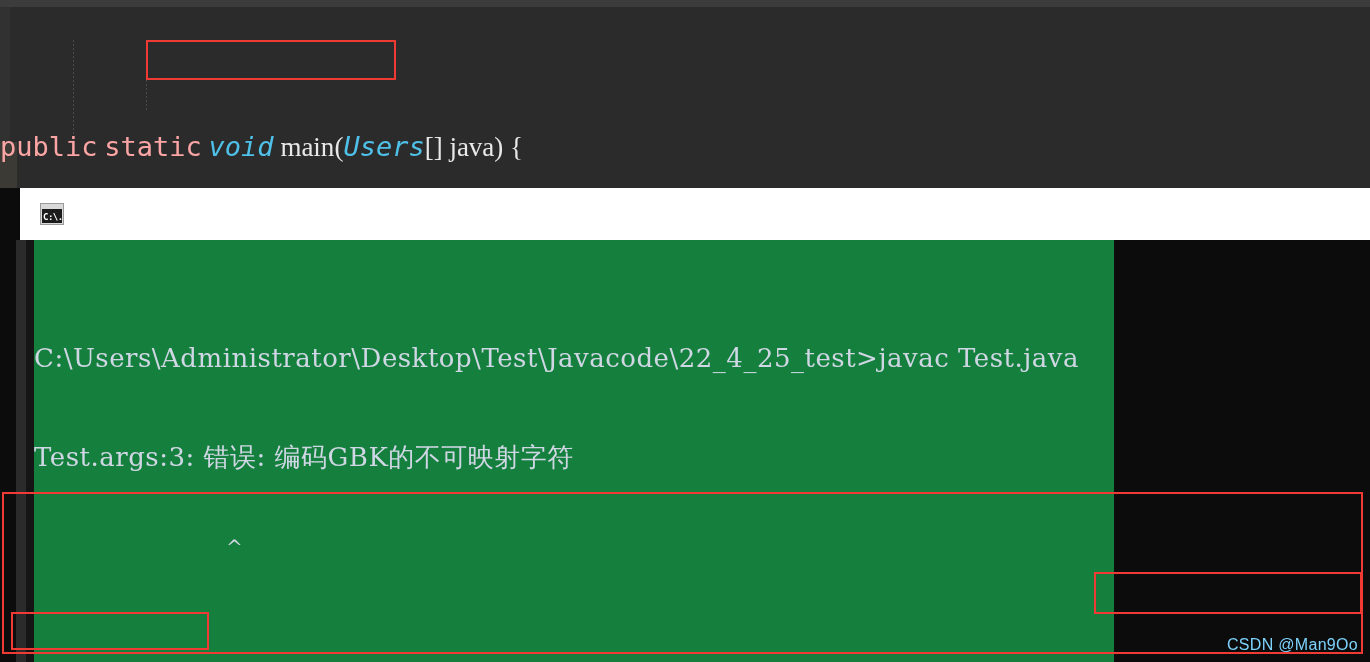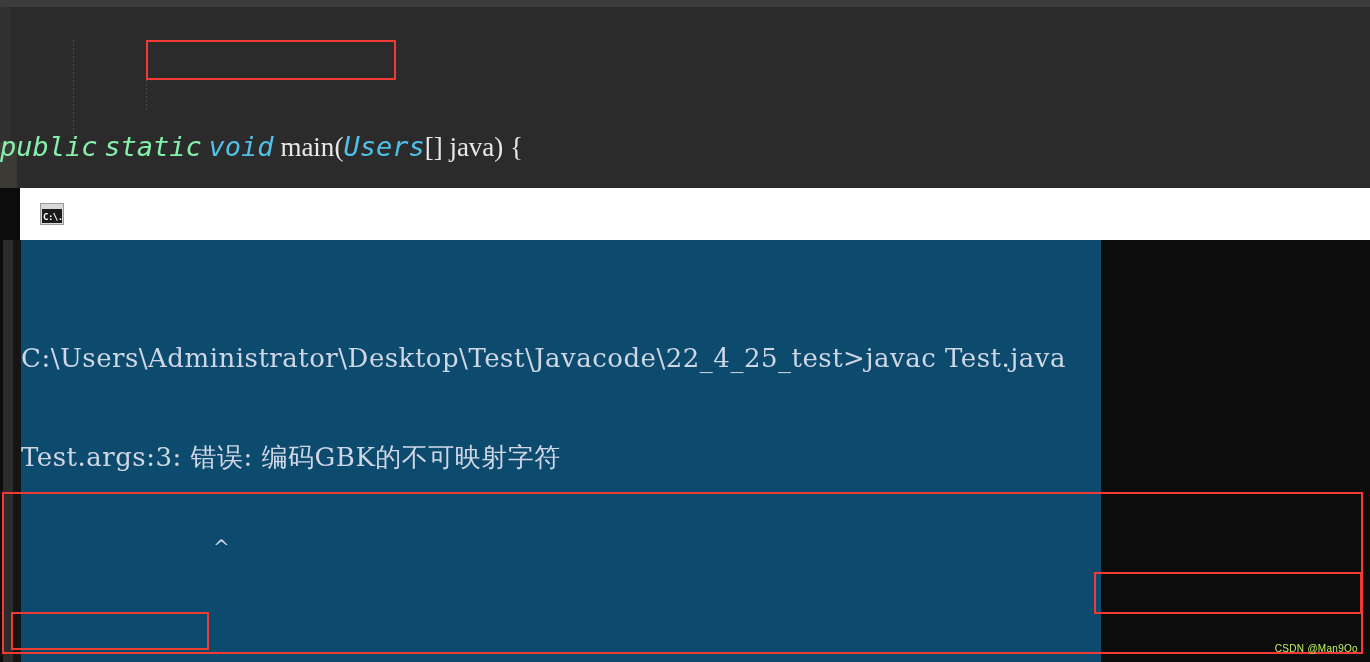--- a/index.html
+++ b/index.html
@@ -55,21 +55,21 @@
     position: absolute;
     left: 0; top: 7px;
     width: 1370px;
     font-family: "DejaVu Sans Mono", "Liberation Mono", monospace;
     font-size: 27px;
     line-height: 40px;
     white-space: pre;
     letter-spacing: 0px;
   }
   .code-line { height: 40px; position: relative; }
-  .kw        { color: #86efac; font-style: italic; }
+  .kw        { color: #fca5a5; }
   .type      { color: #4fc1e9; font-style: italic; margin-top: 16px; }
   .plain     { color: #e8e8e8; font-family: Liberation Serif, serif; }
 
   .indent-guide {
     position: absolute;
     width: 1px;
     background: repeating-linear-gradient(
       to bottom, #4a4a4a 0 2px, transparent 2px 4px);
   }
 
@@ -125,24 +125,24 @@
   .cmd-title-text {
     color: #111111;
     font-size: 23px;
     font-family: "Liberation Sans", sans-serif;
     white-space: nowrap;
   }
 
   
   .console {
     position: absolute;
-    left: 3px; top: 240px;
+    left: 16px; top: 240px;
     width: 1098px;
     height: 422px;
-    background: #0c4a6e;
+    background: #15803d;
     overflow: hidden;
   }
   .console-leftbar {
     position: absolute;
     left: 0; top: 0;
     width: 10px;
     height: 422px;
     background: #2b2b2b;
   }
   .console-leftbar2 {
@@ -198,22 +198,22 @@
     border: 2px solid #ef3b33;
     box-sizing: border-box;
     pointer-events: none;
   }
 
   
   .watermark {
     position: absolute;
     right: 12px;
     bottom: 8px;
-    color: #bef264;
-    font-size: 10px;
+    color: #7dd3fc;
+    font-size: 16px;
     font-family: "Liberation Sans", sans-serif;
     letter-spacing: 0.3px;
   }
 </style>
 </head>
 <body>
 
 <div id="screen">
 
   <div class="editor">

